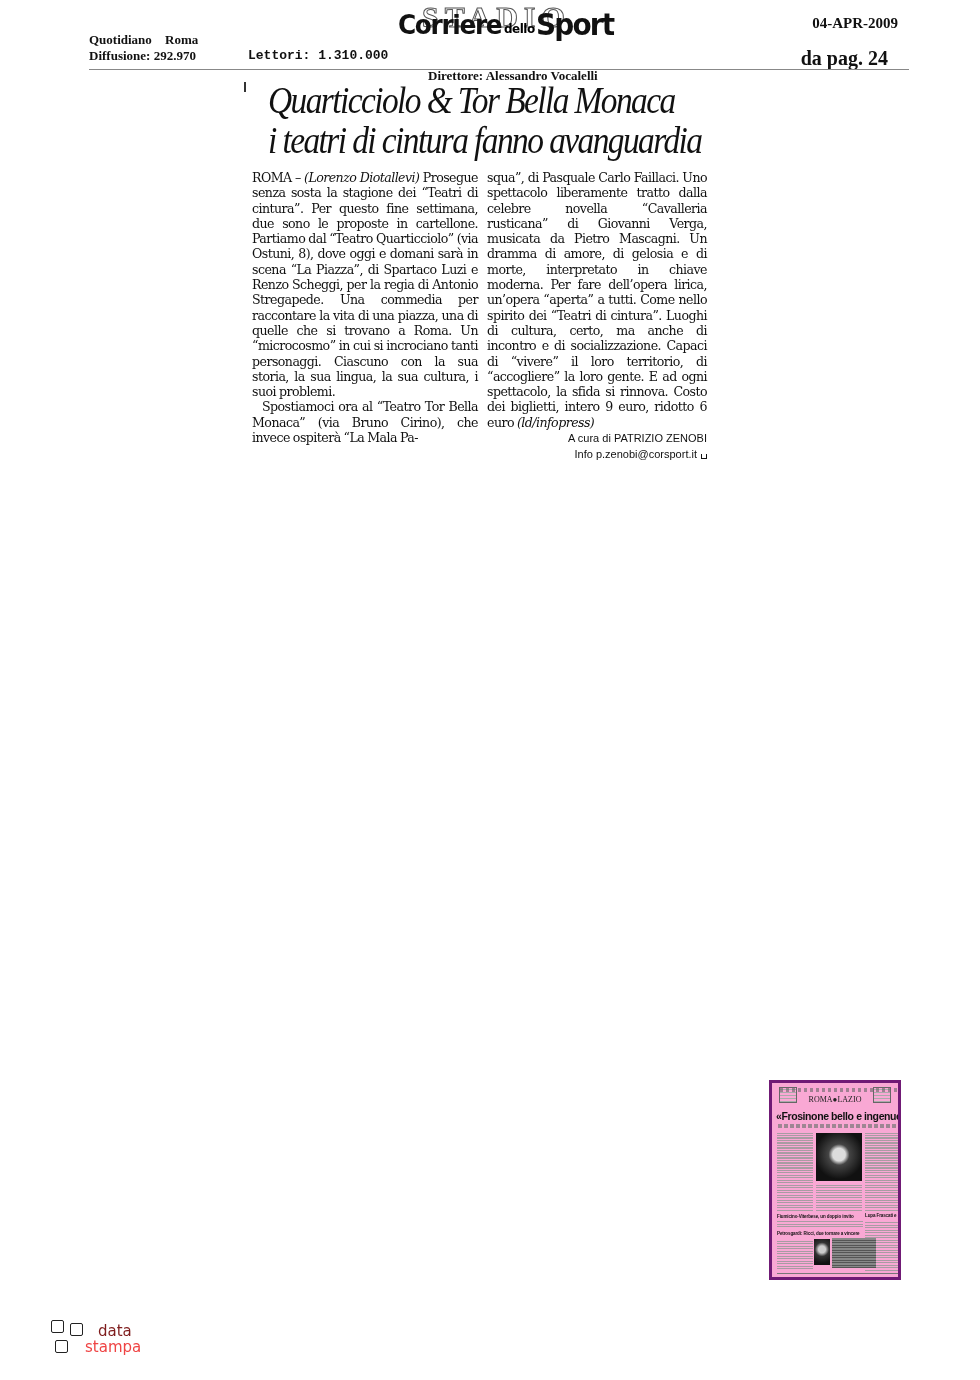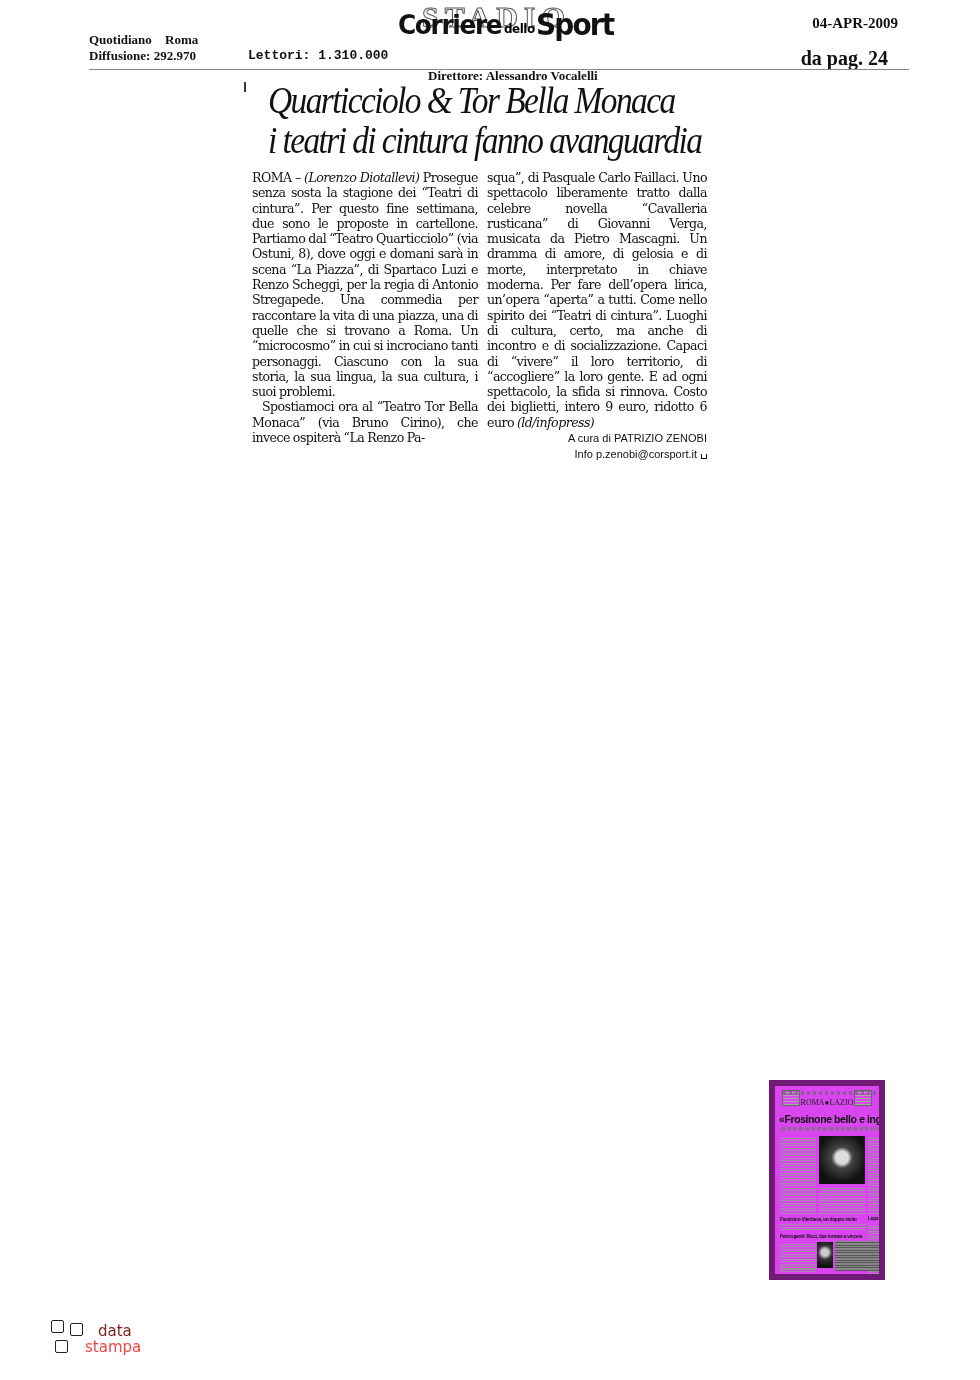--- a/index.html
+++ b/index.html
@@ -28,21 +28,21 @@
 
   .col { position: absolute; top: 170px; font-family: "DejaVu Serif", serif; font-size: 12.6px; line-height: 15.3px; color: #111; text-align: justify; letter-spacing: -0.55px; word-spacing: -0.5px; }
   .col-left { left: 252px; width: 226px; }
   .col-right { left: 487px; width: 220px; }
   .col p { margin: 0; }
   .col .indent { text-indent: 10px; }
   .italic { font-style: italic; margin-top: 22px; }
   .credit { font-family: "Liberation Sans", sans-serif; font-size: 11px; line-height: 16px; text-align: right; letter-spacing: 0; word-spacing: 0; padding-right: 0px; }
   .credit .end-mark { display: inline-block; width: 6px; height: 5px; border-left: 1px solid #111; border-bottom: 1px solid #111; border-right: 1px solid #111; margin-left: 4px; vertical-align: -1px; }
 
-  .thumb { position: absolute; left: 769px; top: 1080px; width: 116px; height: 200px; border: 6px solid #701a75; background: #d946ef; overflow: hidden; }
+  .thumb { position: absolute; left: 769px; top: 1080px; width: 132px; height: 200px; border: 3px solid #701a75; background: #f9a8d4; overflow: hidden; }
   .thumb .t-topbar { position: absolute; left: 8px; top: 5px; width: 124px; height: 4px; background: repeating-linear-gradient(90deg, #666 0 3px, transparent 3px 6px); opacity: 0.6; }
   .thumb .t-box-l { position: absolute; left: 7px; top: 4px; width: 18px; height: 16px; border: 1px solid #666; background: repeating-linear-gradient(0deg, #aaa 0 1px, transparent 1px 3px); }
   .thumb .t-box-r { position: absolute; right: 7px; top: 4px; width: 18px; height: 16px; border: 1px solid #666; background: repeating-linear-gradient(0deg, #aaa 0 1px, transparent 1px 3px); }
   .thumb .t-section { position: absolute; left: 0; width: 100%; top: 12px; text-align: center; font-family: "Liberation Serif", serif; font-size: 8px; letter-spacing: 0px; color: #222; }
   .thumb .t-title { position: absolute; left: 4px; top: 27px; font-family: "Liberation Sans", sans-serif; font-weight: bold; font-size: 10.5px; letter-spacing: -0.4px; color: #111; white-space: nowrap; text-align: center; }
   .thumb .t-sub { position: absolute; left: 6px; top: 41px; width: 128px; height: 4px; background: repeating-linear-gradient(90deg, #777 0 4px, transparent 4px 6px); opacity: 0.7; }
   .thumb .txt { position: absolute; background: repeating-linear-gradient(0deg, #9a9a9a 0 1px, transparent 1px 2.5px); opacity: 0.85; }
   .thumb .photo { position: absolute; left: 44px; top: 50px; width: 46px; height: 48px; background: radial-gradient(circle at 50% 45%, #ddd 0 18%, #444 30%, #111 70%); }
   .thumb .t-h2 { position: absolute; font-family: "Liberation Sans", sans-serif; font-weight: bold; font-size: 4.5px; color: #111; white-space: nowrap; letter-spacing: -0.1px; }
   .thumb .photo2 { position: absolute; left: 42px; top: 156px; width: 16px; height: 26px; background: radial-gradient(circle at 50% 40%, #ccc 0 20%, #333 40%, #111 80%); }
@@ -80,21 +80,21 @@
 
 <div class="tick-mark"></div>
 
 <div class="headline">
   <div>Quarticciolo &amp; Tor Bella Monaca</div>
   <div>i teatri di cintura fanno avanguardia</div>
 </div>
 
 <div class="col col-left">
   <p><span>ROMA – </span><span class="italic">(Lorenzo Diotallevi)</span><span> Prosegue senza sosta la stagione dei “Teatri di cintura”. Per questo fine settimana, due sono le proposte in cartellone. Partiamo dal “Teatro Quarticciolo” (via Ostuni, 8), dove oggi e domani sarà in scena “La Piazza”, di Spartaco Luzi e Renzo Scheggi, per la regia di Antonio Stregapede. Una commedia per raccontare la vita di una piazza, una di quelle che si trovano a Roma. Un “microcosmo” in cui si incrociano tanti personaggi. Ciascuno con la sua storia, la sua lingua, la sua cultura, i suoi problemi.</span></p>
-  <p class="indent">Spostiamoci ora al “Teatro Tor Bella Monaca” (via Bruno Cirino), che invece ospiterà “La Renzo Pa-</p>
+  <p class="indent">Spostiamoci ora al “Teatro Tor Bella Monaca” (via Bruno Cirino), che invece ospiterà “La Mala Pa-</p>
 </div>
 
 <div class="col col-right">
   <p><span>squa”, di Pasquale Carlo Faillaci. Uno spettacolo liberamente tratto dalla celebre novella “Cavalleria rusticana” di Giovanni Verga, musicata da Pietro Mascagni. Un dramma di amore, di gelosia e di morte, interpretato in chiave moderna. Per fare dell’opera lirica, un’opera “aperta” a tutti. Come nello spirito dei “Teatri di cintura”. Luoghi di cultura, certo, ma anche di incontro e di socializzazione. Capaci di “vivere” il loro territorio, di “accogliere” la loro gente. E ad ogni spettacolo, la sfida si rinnova. Costo dei biglietti, intero 9 euro, ridotto 6 euro </span><span class="italic">(ld/infopress)</span></p>
   <div class="credit">
     <div>A cura di PATRIZIO ZENOBI</div>
     <div><span>Info p.zenobi@corsport.it</span><span class="end-mark"></span></div>
   </div>
 </div>
 

